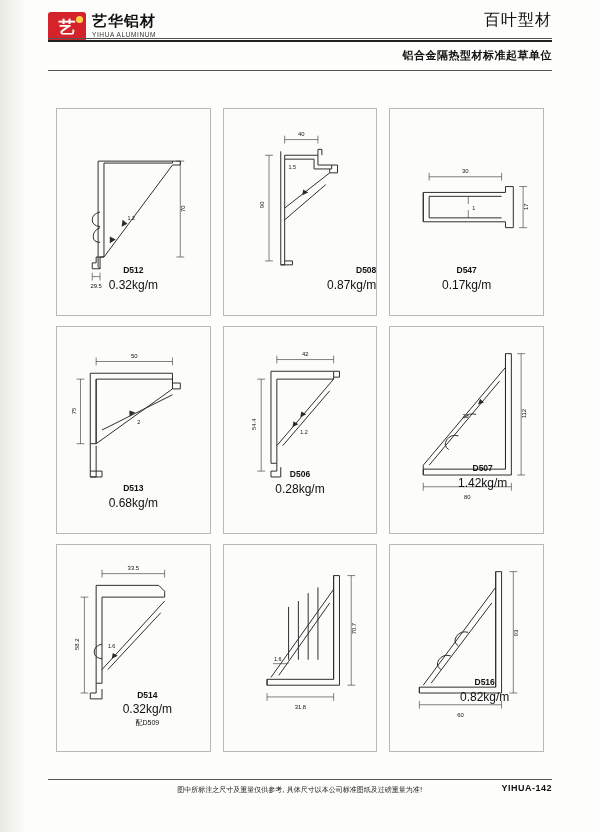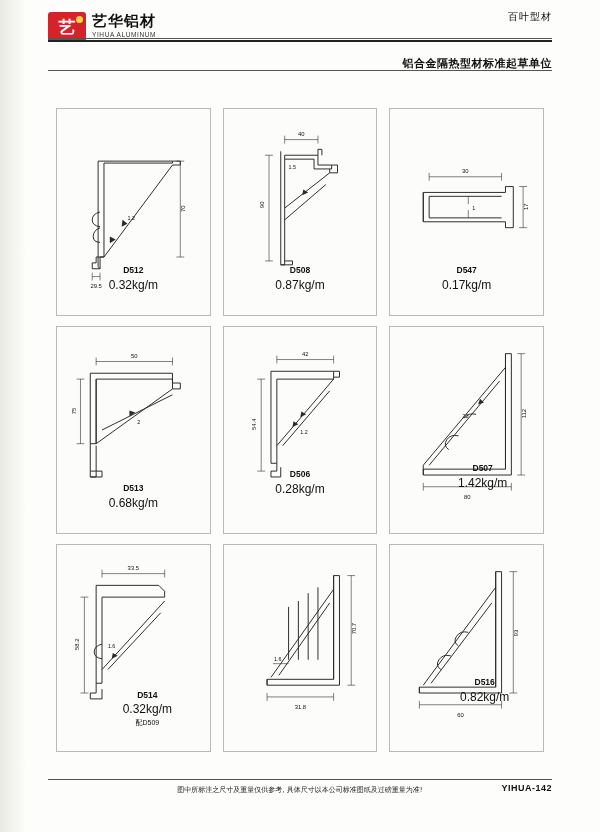--- a/index.html
+++ b/index.html
@@ -46,35 +46,35 @@
     font-size:15px;font-weight:bold;letter-spacing:1px;color:#111;
     font-family:Liberation Mono, monospace;
   }
   .logo-en{
     font-size:6.5px;letter-spacing:.6px;color:#333;margin-top:2px;
   }
   .hdr-right{
     position:absolute;right:48px;top:10px;text-align:right;
   }
   .hdr-cat{
-    font-size:10px;color:#111;font-family:Liberation Sans, sans-serif;
+    font-size:16px;color:#111;font-family:Liberation Sans, sans-serif;
     letter-spacing:1px;
   }
   .hdr-rule{
     position:absolute;left:48px;right:48px;top:38px;
     border-top:1px solid #555;
   }
   .hdr-rule2{
     position:absolute;left:48px;right:48px;top:40px;
     border-top:2px solid #222;
   }
   .hdr-sub{
     position:absolute;right:48px;top:48px;
     font-size:11px;font-weight:bold;color:#111;
-    font-family:"DejaVu Sans", sans-serif;letter-spacing:.5px;margin-top:8px;
+    font-family:"DejaVu Sans", sans-serif;letter-spacing:.5px;
   }
   .hdr-sub-rule{
     position:absolute;left:48px;right:48px;top:70px;
     border-top:1px solid #555;
   }
 
   
   .grid{
     position:absolute;left:56px;top:108px;
     width:488px;
@@ -192,21 +192,21 @@
         <g stroke="#2a2a2a" stroke-width="0.6" fill="none">
           <path d="M62 30 L96 30"></path>
           <path d="M62 26 L62 34 M96 26 L96 34"></path>
           <path d="M46 46 L46 154"></path>
           <path d="M42 46 L50 46 M42 154 L50 154"></path>
         </g>
         <text x="79" y="26" font-size="6" text-anchor="middle" fill="#111" font-family="Liberation Sans, sans-serif">40</text>
         <text x="66" y="60" font-size="5.5" fill="#111" font-family="Liberation Sans, sans-serif">1.5</text>
         <text x="41" y="100" font-size="6" fill="#111" font-family="Liberation Sans, sans-serif" transform="rotate(-90 41 100)">90</text>
       </svg>
-      <div class="caption" style="left:0;right:0;bottom:22px;">
+      <div class="caption" style="left:0;right:0;bottom:22px;text-align:right;">
         <div class="code">D508</div>
         <div class="wt">0.87kg/m</div>
       </div>
     </div>
 
     <div class="cell">
       <svg viewBox="0 0 156 208">
         <g fill="none" stroke="#2a2a2a" stroke-width="1">
           <path d="M34 84 L118 84 L118 78 L126 78 L126 120 L118 120 L118 114 L34 114 Z"></path>
           <path d="M34 84 L34 114"></path>

